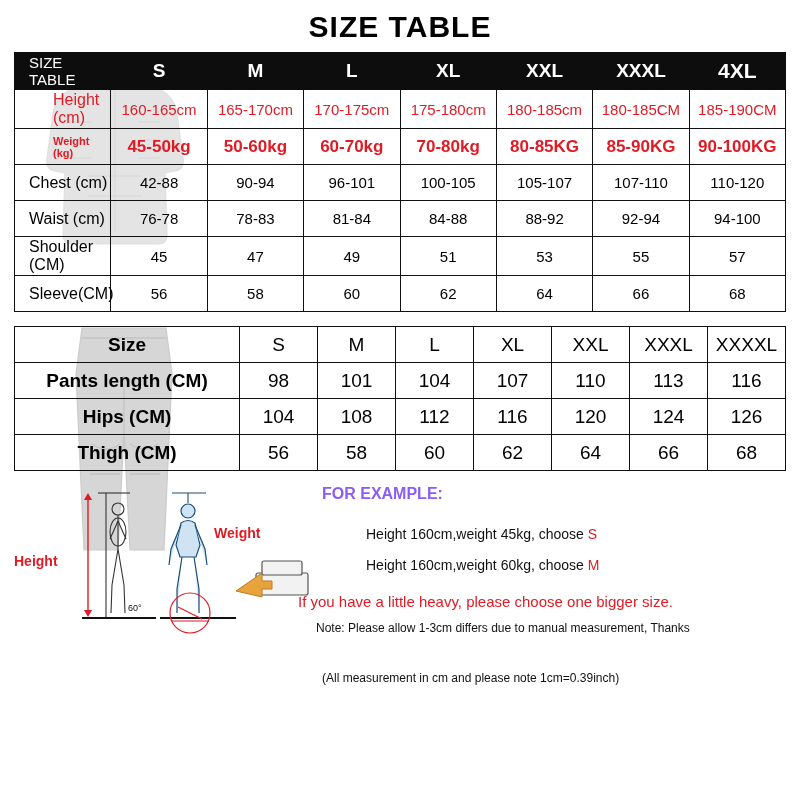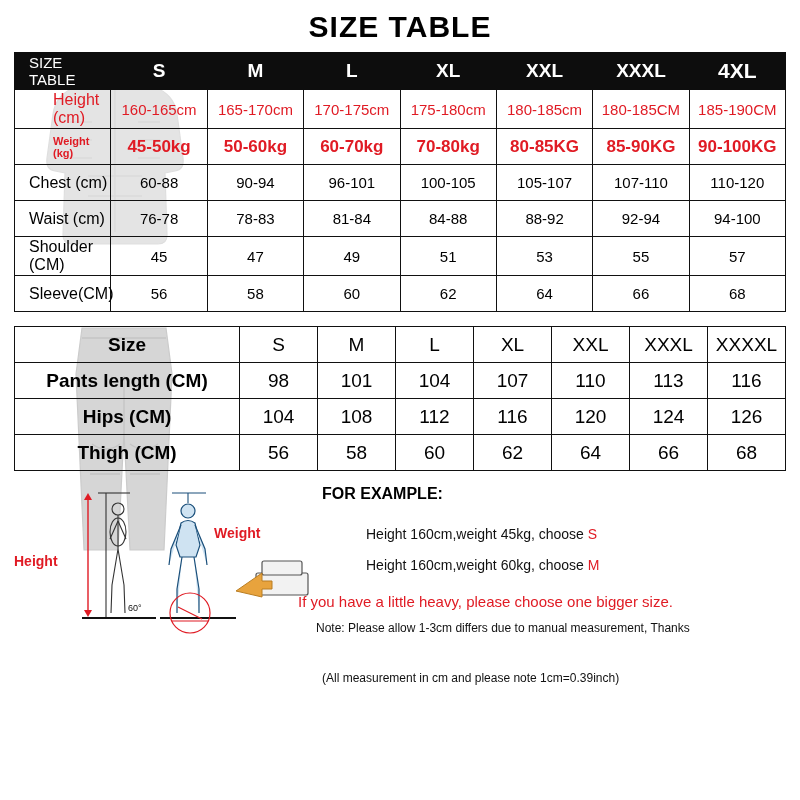--- a/index.html
+++ b/index.html
@@ -107,21 +107,21 @@
     position: relative;
     margin-top: 10px;
     height: 190px;
   }
   .fig { position: absolute; left: 60px; top: 6px; }
   .ex-title {
     position: absolute;
     left: 322px; top: 4px;
     font-size: 16px;
     font-weight: bold;
-    color: #000000;
+    color: #8b5cf6;
   }
   .ex-line1 {
     position: absolute;
     left: 366px; top: 45px;
     font-size: 14px;
     color: #111;
   }
   .ex-line2 {
     position: absolute;
     left: 366px; top: 76px;
@@ -222,21 +222,21 @@
           <td>45-50kg</td>
           <td>50-60kg</td>
           <td>60-70kg</td>
           <td>70-80kg</td>
           <td>80-85KG</td>
           <td>85-90KG</td>
           <td>90-100KG</td>
         </tr>
         <tr>
           <td class="lbl">Chest (cm)</td>
-          <td>60-88</td>
+          <td>42-88</td>
           <td>90-94</td>
           <td>96-101</td>
           <td>100-105</td>
           <td>105-107</td>
           <td>107-110</td>
           <td>110-120</td>
         </tr>
         <tr>
           <td class="lbl">Waist (cm)</td>
           <td>76-78</td>

